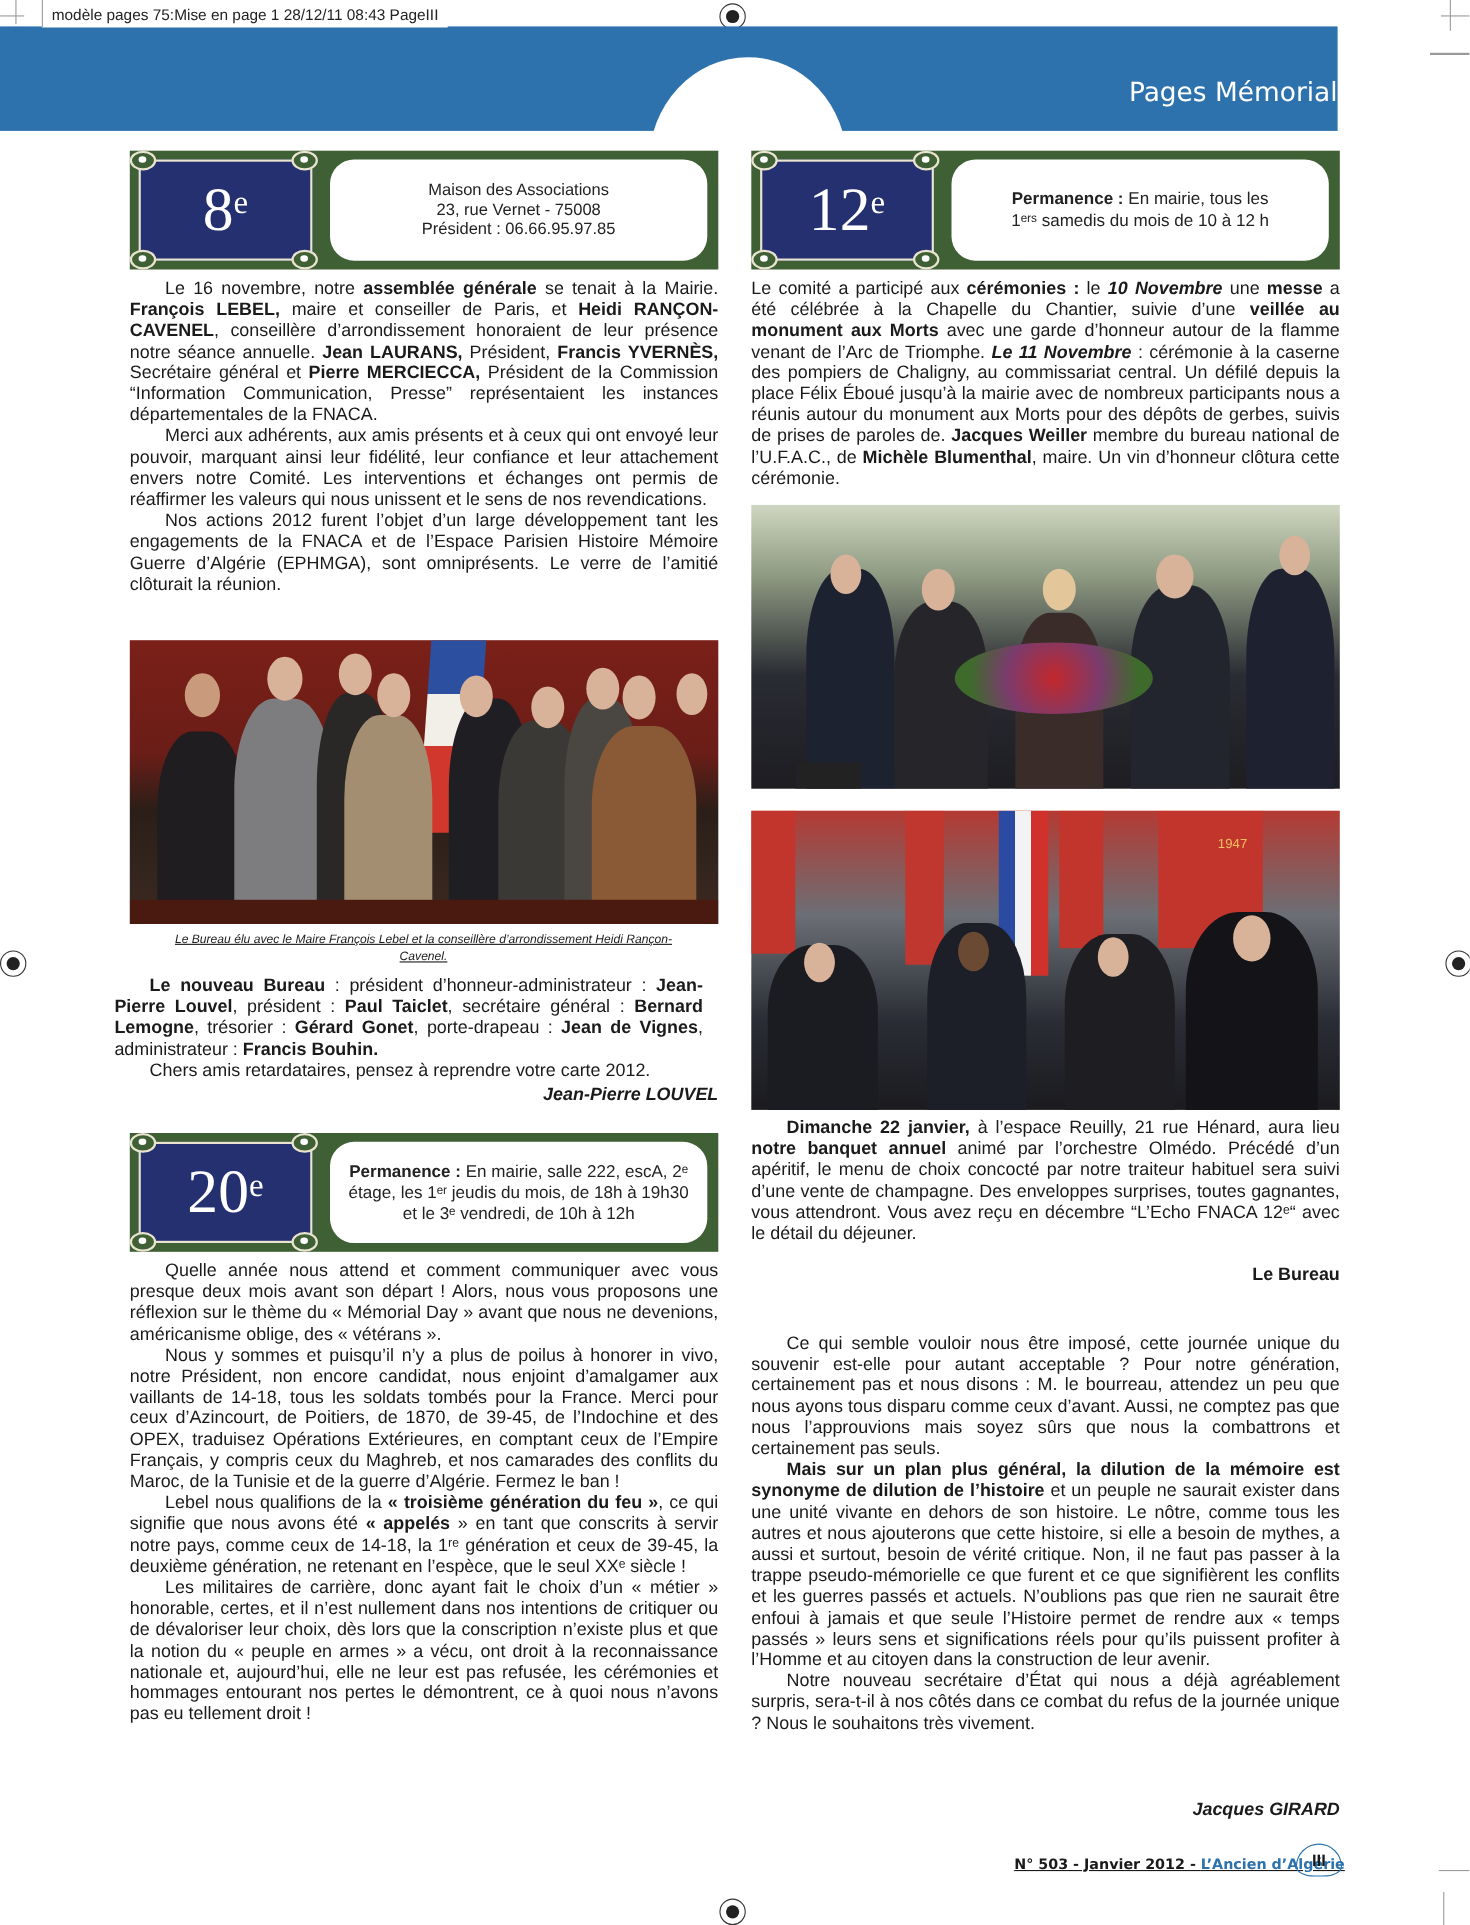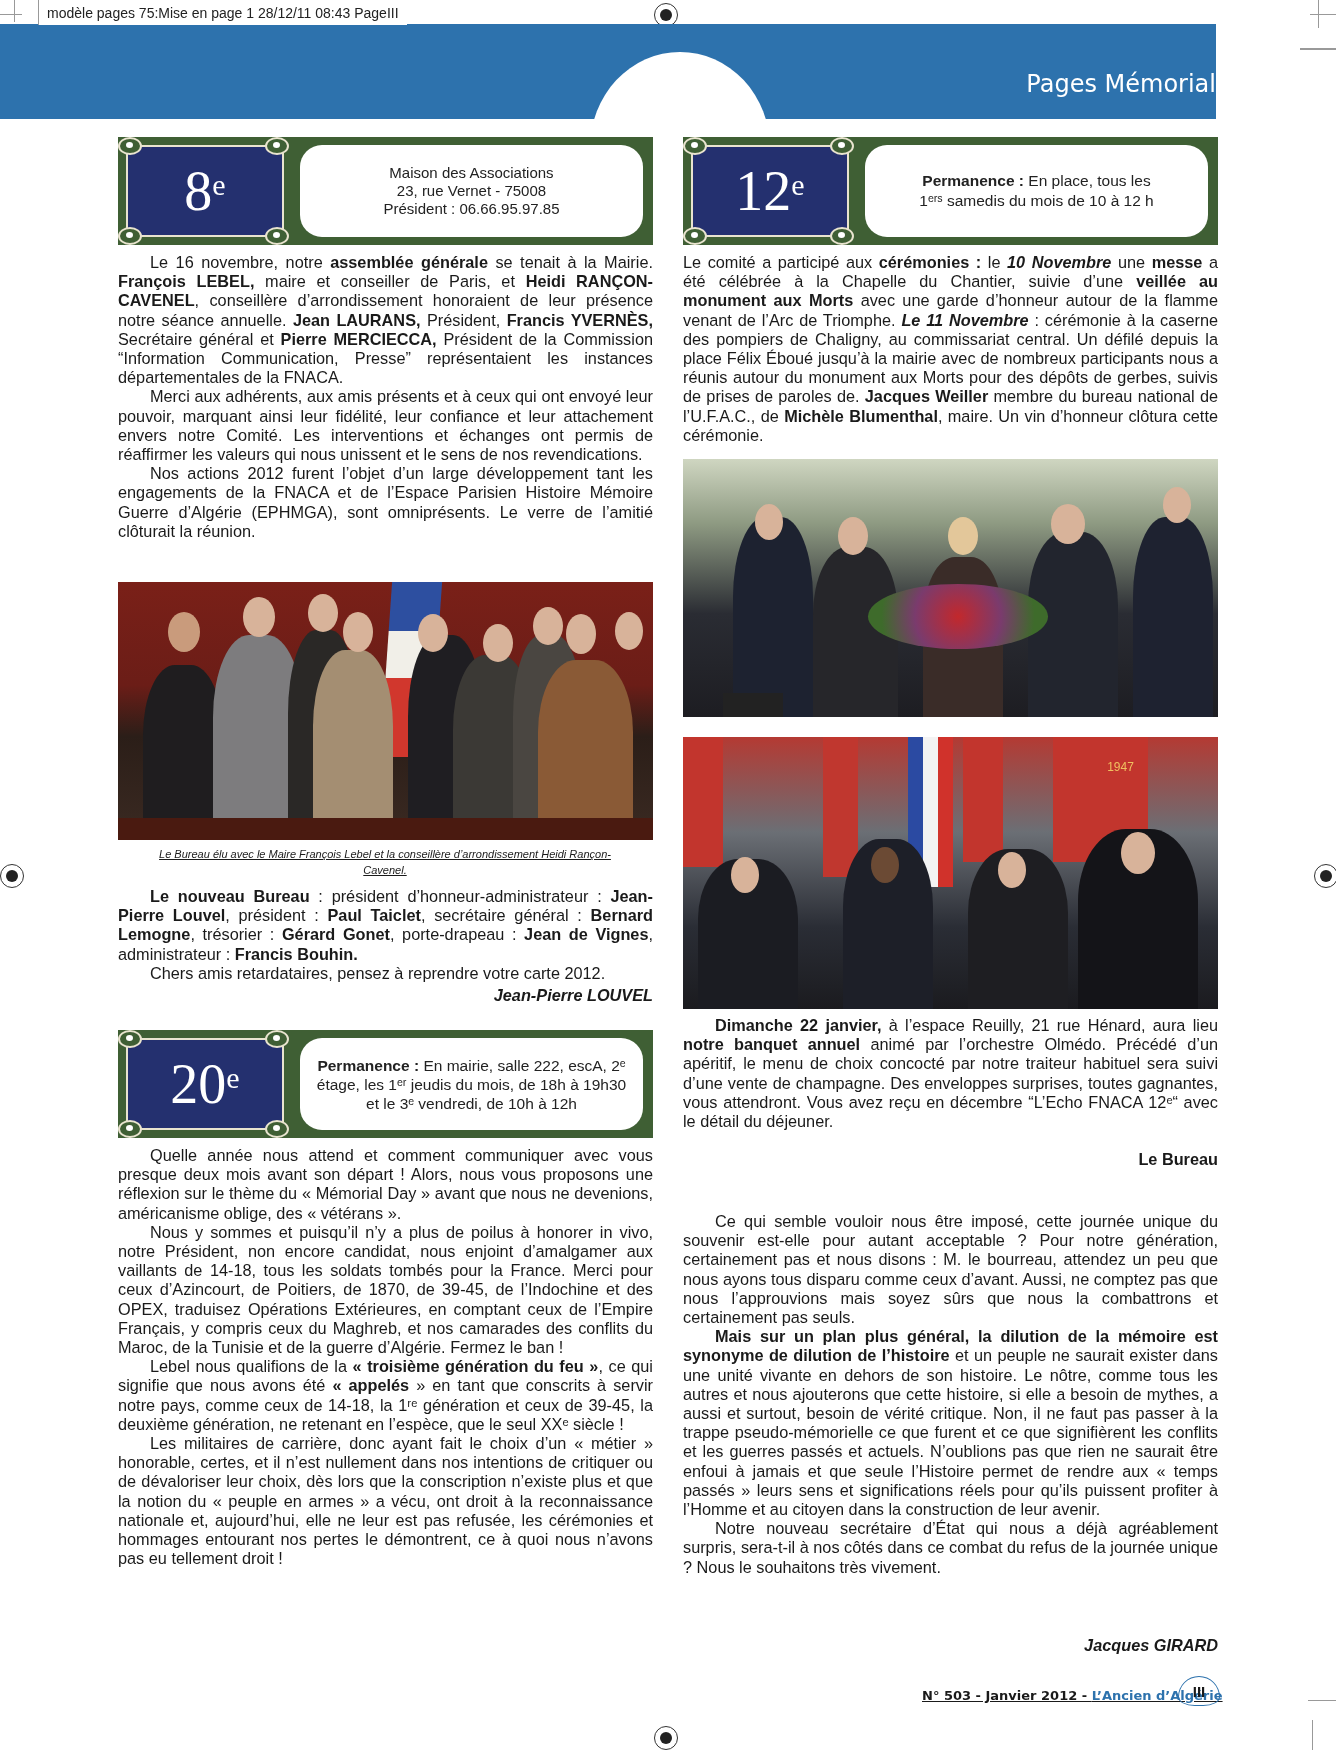--- a/index.html
+++ b/index.html
@@ -107,21 +107,21 @@
   <div class="fig" style="left:395px;width:70px;height:205px;background:#4a4641;"></div>
   <div class="head" style="left:415px;top:25px;width:30px;height:38px;"></div>
   <div class="fig" style="left:420px;width:95px;height:180px;background:#8a5a36;"></div>
   <div class="head" style="left:448px;top:32px;width:30px;height:40px;"></div>
   <div class="head" style="left:497px;top:30px;width:28px;height:38px;"></div>
   <div style="position:absolute;left:0;bottom:0;width:100%;height:22px;background:#4a1a10;"></div>
 </div>
 
 <div class="caption" style="left:155px;top:846px;width:460px;">Le Bureau élu avec le Maire François Lebel et la conseillère d’arrondissement Heidi Rançon-Cavenel.</div>
 
-<div class="col" id="col8b" style="left:118px;top:887px;width:535px;">
+<div class="col" id="col8b" style="left:104px;top:887px;width:535px;">
     <p><b>Le nouveau Bureau</b><span> : président d’honneur-administrateur : </span><b>Jean-Pierre Louvel</b><span>, président : </span><b>Paul Taiclet</b><span>, secrétaire général : </span><b>Bernard Lemogne</b><span>, trésorier : </span><b>Gérard Gonet</b><span>, porte-drapeau : </span><b>Jean de Vignes</b><span>, administrateur : </span><b>Francis Bouhin.</b></p>
     <p><span>Chers amis retardataires, pensez à reprendre votre carte 2012.</span></p>
   </div>
 <div class="col sig" style="left:118px;top:986px;width:535px;">Jean-Pierre LOUVEL</div>
 
 <div class="plaque" style="left:118px;top:1030px;width:535px;height:108px;">
   <div class="sign">
     <span>20</span>
       <sup>e</sup>
   </div>
@@ -146,21 +146,21 @@
 <div class="plaque" style="left:683px;top:137px;width:535px;height:108px;">
   <div class="sign">
     <span>12</span>
       <sup>e</sup>
   </div>
   <span class="bolt" style="left:0;top:0;"></span>
   <span class="bolt" style="left:147px;top:0;"></span>
   <span class="bolt" style="left:0;bottom:0;"></span>
   <span class="bolt" style="left:147px;bottom:0;"></span>
   <div class="info" style="font-size:15.5px;line-height:20px;">
-    <div><b>Permanence :</b> <span>En place, tous les</span></div>
+    <div><b>Permanence :</b> <span>En mairie, tous les</span></div>
     <div>1ᵉʳˢ samedis du mois de 10 à 12 h</div>
   </div>
 </div>
 
 <div class="col" id="col12a" style="left:683px;top:253px;width:535px;">
     <p class="noind"><span>Le comité a participé aux </span><b>cérémonies :</b><span> le </span><b style="font-style: italic;">10 Novembre</b><span> une </span><b>messe</b><span> a été célébrée à la Chapelle du Chantier, suivie d’une </span><b>veillée au monument aux Morts</b><span> avec une garde d’honneur autour de la flamme venant de l’Arc de Triomphe. </span><b style="font-style: italic;">Le 11 Novembre</b><span> : cérémonie à la caserne des pompiers de Chaligny, au commissariat central. Un défilé depuis la place Félix Éboué jusqu’à la mairie avec de nombreux participants nous a réunis autour du monument aux Morts pour des dépôts de gerbes, suivis de prises de paroles de. </span><b>Jacques Weiller</b><span> membre du bureau national de l’U.F.A.C., de </span><b>Michèle Blumenthal</b><span>, maire. Un vin d’honneur clôtura cette cérémonie.</span></p>
   </div>
 
 <div class="photo p2" style="left:683px;top:459px;width:535px;height:258px;">
   <div class="fig" style="left:50px;width:80px;height:200px;background:#1d2230;"></div>

